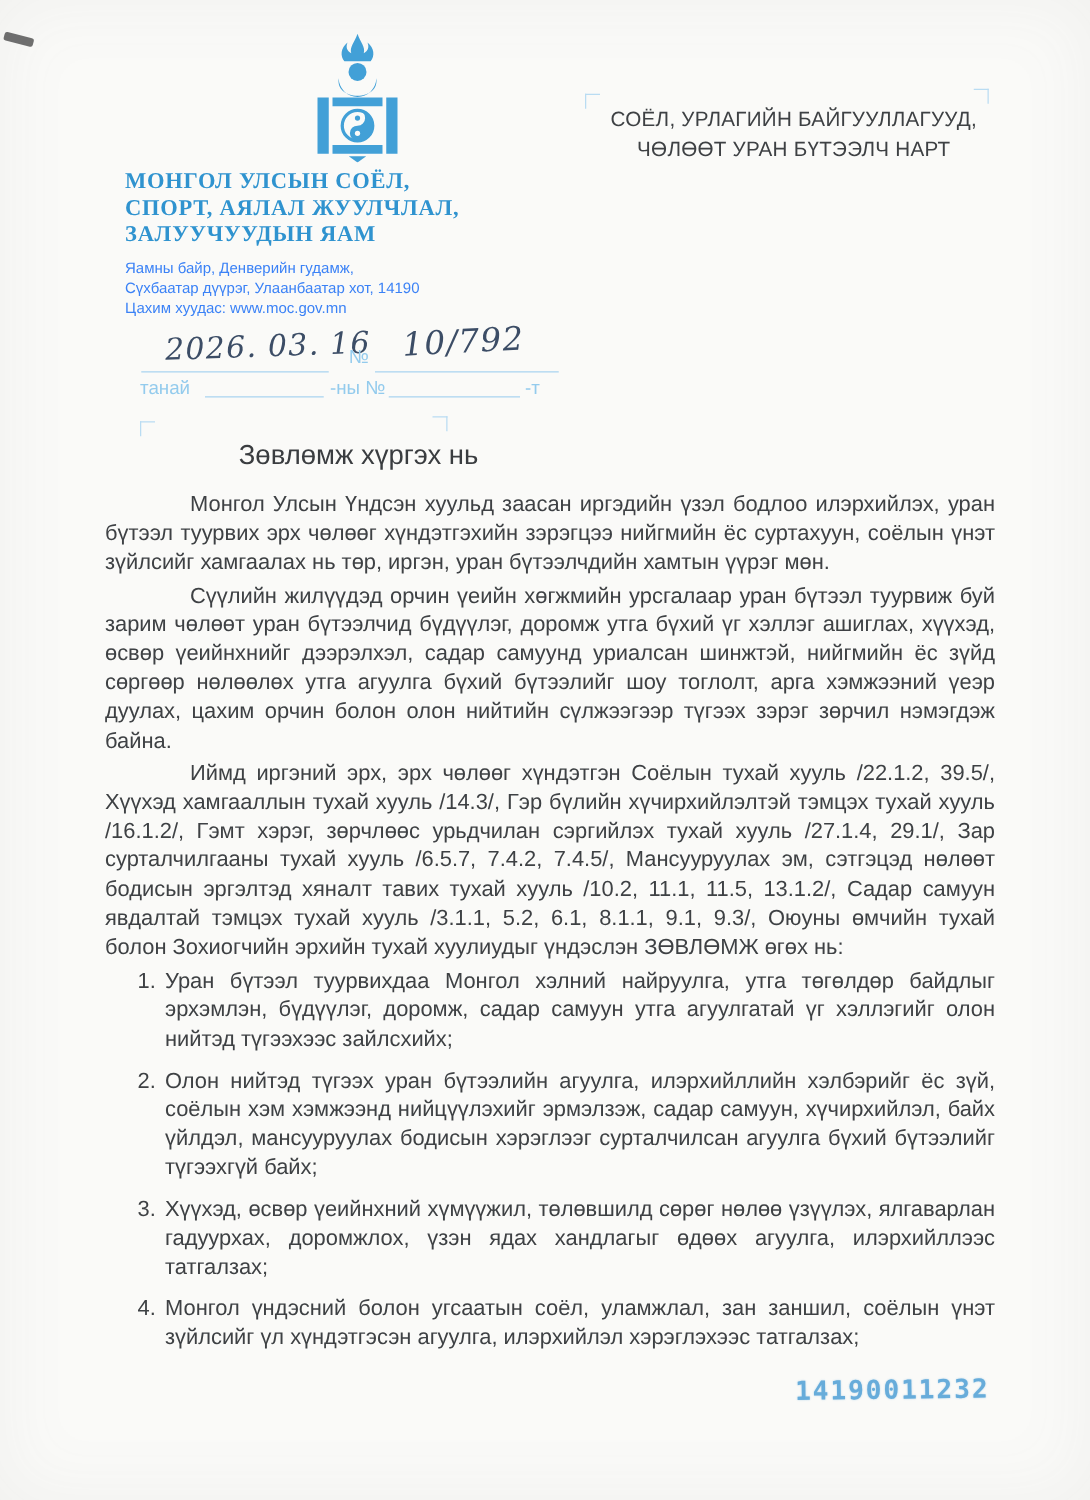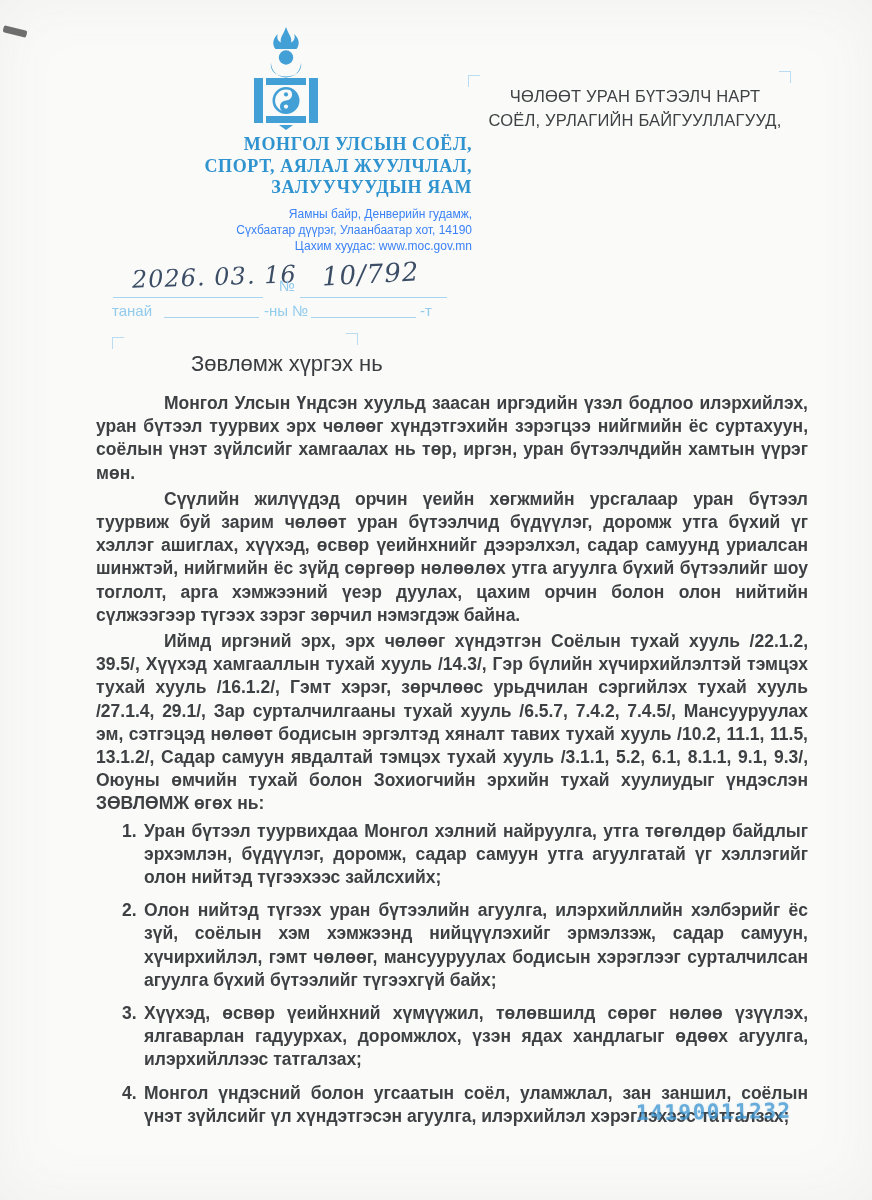--- a/index.html
+++ b/index.html
@@ -5,21 +5,21 @@
   html,body{margin:0;padding:0;background:#e8e8e6;}
   .page{
     position:relative;
     width:872px;height:1200px;
     background:#fafaf8;
     font-family:"Liberation Sans",sans-serif;
     overflow:hidden;
     box-shadow:inset 0 0 60px rgba(120,120,110,0.07);
   }
   
-  .letterhead{position:absolute;left:100px;top:26px;width:372px;text-align:right;}
+  .letterhead{position:absolute;left:100px;top:26px;width:372px;text-align:left;}
   .emblem{display:block;margin:0 auto 4px auto;}
   .ministry-name{
     font-family:"Liberation Serif",serif;
     font-weight:bold;
     color:#2f93cf;
     font-size:18px;line-height:21.5px;letter-spacing:0.6px;
   }
   .address{color:#3b82f6;font-size:12px;line-height:16px;margin-top:7px;}
   
   .uline{position:absolute;border-bottom:1.6px solid #a9d4ef;height:1px;}
@@ -38,24 +38,23 @@
     text-align:center;color:#3e4144;
     font-size:16.5px;line-height:24px;letter-spacing:0.2px;
   }
   
   .corner{position:absolute;width:11px;height:11px;border:0 solid #b9dcf2;}
   .corner.tl{border-left-width:1.5px;border-top-width:1.5px;}
   .corner.tr{border-right-width:1.5px;border-top-width:1.5px;}
   
   .subject{position:absolute;left:191px;top:351px;font-size:22px;color:#3a3d40;text-align:center;}
   .body-text{
-    position:absolute;left:96px;top:392px;width:712px;
+    position:absolute;left:84px;top:392px;width:712px;
     font-size:17.5px;line-height:23.2px;color:#3e4144;
     text-align:justify;
-    font-weight:bold;
   }
   .body-text p{margin:0 0 3px 0;text-indent:68px;}
   ol.recs{margin:4px 0 0 0;padding:0;}
   ol.recs li{
     list-style:none;position:relative;
     padding-left:48px;margin-bottom:10px;
     text-align:justify;
   }
   ol.recs .li-num{position:absolute;left:26px;top:0;text-indent:0;}
   
@@ -123,40 +122,40 @@
 
   <span class="blue-print" style="left:112px;top:302px;">танай</span>
   <div class="uline" style="left:164px;top:316px;width:95px;"></div>
   <span class="blue-print" style="left:264px;top:302px;">-ны №</span>
   <div class="uline" style="left:311px;top:316px;width:105px;"></div>
   <span class="blue-print" style="left:420px;top:302px;">-т</span>
 
   <div class="corner tl" style="left:468px;top:75px;"></div>
   <div class="corner tr" style="left:779px;top:71px;"></div>
   <div class="recipient">
+    <div>СОЁЛ, УРЛАГИЙН БАЙГУУЛЛАГУУД,</div>
     <div>ЧӨЛӨӨТ УРАН БҮТЭЭЛЧ НАРТ</div>
-    <div>СОЁЛ, УРЛАГИЙН БАЙГУУЛЛАГУУД,</div>
   </div>
 
   <div class="corner tl" style="left:112px;top:337px;"></div>
   <div class="corner tr" style="left:346px;top:333px;"></div>
   <div class="subject">Зөвлөмж хүргэх нь</div>
 
   <div class="body-text">
     <p>Монгол Улсын Үндсэн хуульд заасан иргэдийн үзэл бодлоо илэрхийлэх, уран бүтээл туурвих эрх чөлөөг хүндэтгэхийн зэрэгцээ нийгмийн ёс суртахуун, соёлын үнэт зүйлсийг хамгаалах нь төр, иргэн, уран бүтээлчдийн хамтын үүрэг мөн.</p>
     <p>Сүүлийн жилүүдэд орчин үеийн хөгжмийн урсгалаар уран бүтээл туурвиж буй зарим чөлөөт уран бүтээлчид бүдүүлэг, доромж утга бүхий үг хэллэг ашиглах, хүүхэд, өсвөр үеийнхнийг дээрэлхэл, садар самуунд уриалсан шинжтэй, нийгмийн ёс зүйд сөргөөр нөлөөлөх утга агуулга бүхий бүтээлийг шоу тоглолт, арга хэмжээний үеэр дуулах, цахим орчин болон олон нийтийн сүлжээгээр түгээх зэрэг зөрчил нэмэгдэж байна.</p>
     <p>Иймд иргэний эрх, эрх чөлөөг хүндэтгэн Соёлын тухай хууль /22.1.2, 39.5/, Хүүхэд хамгааллын тухай хууль /14.3/, Гэр бүлийн хүчирхийлэлтэй тэмцэх тухай хууль /16.1.2/, Гэмт хэрэг, зөрчлөөс урьдчилан сэргийлэх тухай хууль /27.1.4, 29.1/, Зар сурталчилгааны тухай хууль /6.5.7, 7.4.2, 7.4.5/, Мансууруулах эм, сэтгэцэд нөлөөт бодисын эргэлтэд хяналт тавих тухай хууль /10.2, 11.1, 11.5, 13.1.2/, Садар самуун явдалтай тэмцэх тухай хууль /3.1.1, 5.2, 6.1, 8.1.1, 9.1, 9.3/, Оюуны өмчийн тухай болон Зохиогчийн эрхийн тухай хуулиудыг үндэслэн ЗӨВЛӨМЖ өгөх нь:</p>
     <ol class="recs">
       <li>
         <span class="li-num">1.</span>
         <span>Уран бүтээл туурвихдаа Монгол хэлний найруулга, утга төгөлдөр байдлыг эрхэмлэн, бүдүүлэг, доромж, садар самуун утга агуулгатай үг хэллэгийг олон нийтэд түгээхээс зайлсхийх;</span>
       </li>
       <li>
         <span class="li-num">2.</span>
-        <span>Олон нийтэд түгээх уран бүтээлийн агуулга, илэрхийллийн хэлбэрийг ёс зүй, соёлын хэм хэмжээнд нийцүүлэхийг эрмэлзэж, садар самуун, хүчирхийлэл, гэмт чөлөөг, мансууруулах бодисын хэрэглээг сурталчилсан агуулга бүхий бүтээлийг түгээхгүй байх;</span>
+        <span>Олон нийтэд түгээх уран бүтээлийн агуулга, илэрхийллийн хэлбэрийг ёс зүй, соёлын хэм хэмжээнд нийцүүлэхийг эрмэлзэж, садар самуун, хүчирхийлэл, байх үйлдэл, мансууруулах бодисын хэрэглээг сурталчилсан агуулга бүхий бүтээлийг түгээхгүй байх;</span>
       </li>
       <li>
         <span class="li-num">3.</span>
         <span>Хүүхэд, өсвөр үеийнхний хүмүүжил, төлөвшилд сөрөг нөлөө үзүүлэх, ялгаварлан гадуурхах, доромжлох, үзэн ядах хандлагыг өдөөх агуулга, илэрхийллээс татгалзах;</span>
       </li>
       <li>
         <span class="li-num">4.</span>
         <span>Монгол үндэсний болон угсаатын соёл, уламжлал, зан заншил, соёлын үнэт зүйлсийг үл хүндэтгэсэн агуулга, илэрхийлэл хэрэглэхээс татгалзах;</span>
       </li>
     </ol>

